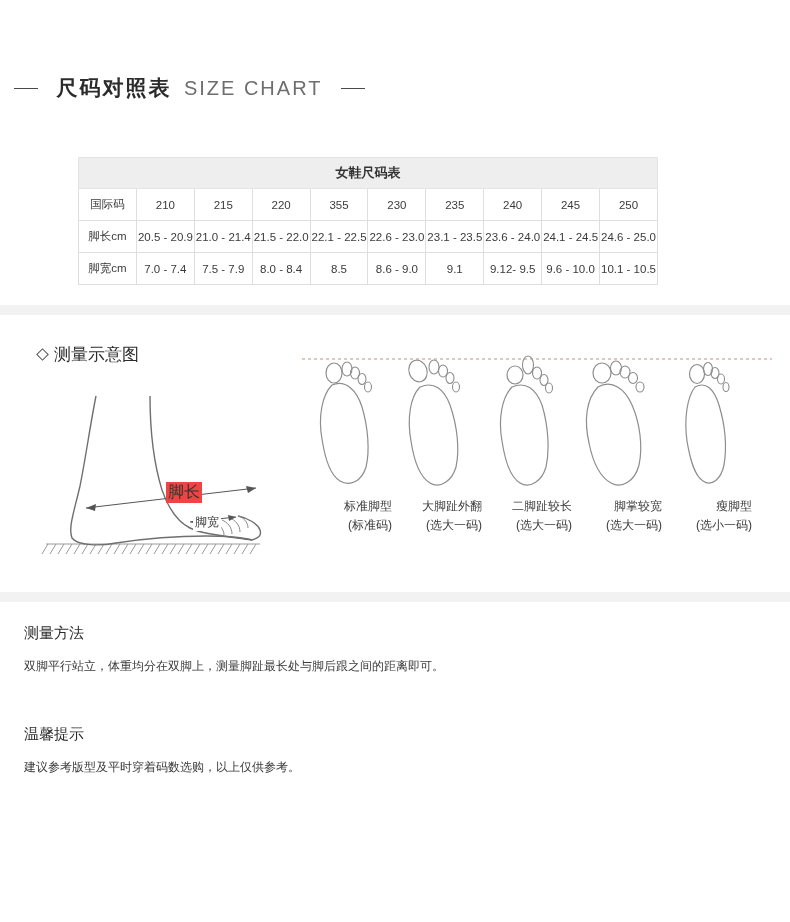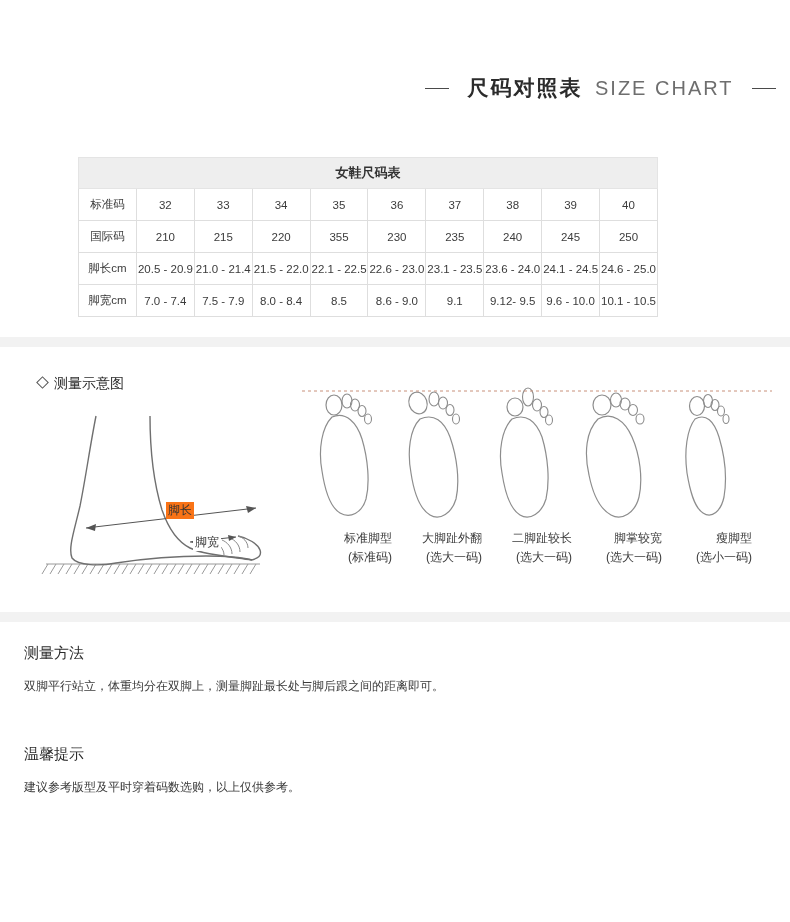--- a/index.html
+++ b/index.html
@@ -11,21 +11,21 @@
     width: 790px;
     height: 922px;
     font-family: "Liberation Sans", sans-serif;
     color: #333333;
     position: relative;
     overflow: hidden;
   }
 
   
   .title-wrap {
-    text-align: right;
+    text-align: left;
     padding-top: 74px;
   }
   .title-line {
     display: inline-block;
     vertical-align: middle;
     width: 24px;
     height: 1px;
     background: #4a4a4a;
     margin: 0 14px;
   }
@@ -89,23 +89,23 @@
 
   
   .diagram-section {
     display: flex;
     padding: 28px 38px 0 38px;
   }
   .col-left { width: 248px; }
   .col-right { flex: 1; padding-left: 30px; }
 
   .section-head {
-    font-size: 14px;
+    font-size: 17px;
     color: #2b2b2b;
-    margin-bottom: 13px;
+    margin-bottom: 20px;
     font-weight: normal;
   }
   .diamond {
     display: inline-block;
     width: 7px; height: 7px;
     border: 1px solid #555;
     transform: rotate(45deg);
     margin-right: 7px;
     position: relative;
     top: -1px;
@@ -113,22 +113,22 @@
 
   .foot-side-wrap {
     position: relative;
     width: 230px;
     height: 180px;
     margin-top: 10px;
   }
   .label-len {
     position: absolute;
     left: 128px; top: 96px;
-    font-size: 12px; color: #333;
-    background: #f97316;
+    font-size: 16px; color: #333;
+    background: #ef4444;
     padding: 0 2px;
   }
   .label-wid {
     position: absolute;
     left: 155px; top: 128px;
     font-size: 12px; color: #333;
     background: #fff;
     padding: 0 2px;
   }
 
@@ -183,32 +183,20 @@
 </div>
 
 <div class="table-block">
   <table class="size-table">
     <thead>
       <tr>
         <th colspan="10">女鞋尺码表</th>
       </tr>
     </thead>
     <tbody>
-      <tr>
-        <td class="row-head">标准码</td>
-        <td>32</td>
-        <td>33</td>
-        <td>34</td>
-        <td>35</td>
-        <td>36</td>
-        <td>37</td>
-        <td>38</td>
-        <td>39</td>
-        <td>40</td>
-      </tr>
       <tr>
         <td class="row-head">国际码</td>
         <td>210</td>
         <td>215</td>
         <td>220</td>
         <td>355</td>
         <td>230</td>
         <td>235</td>
         <td>240</td>
         <td>245</td>

